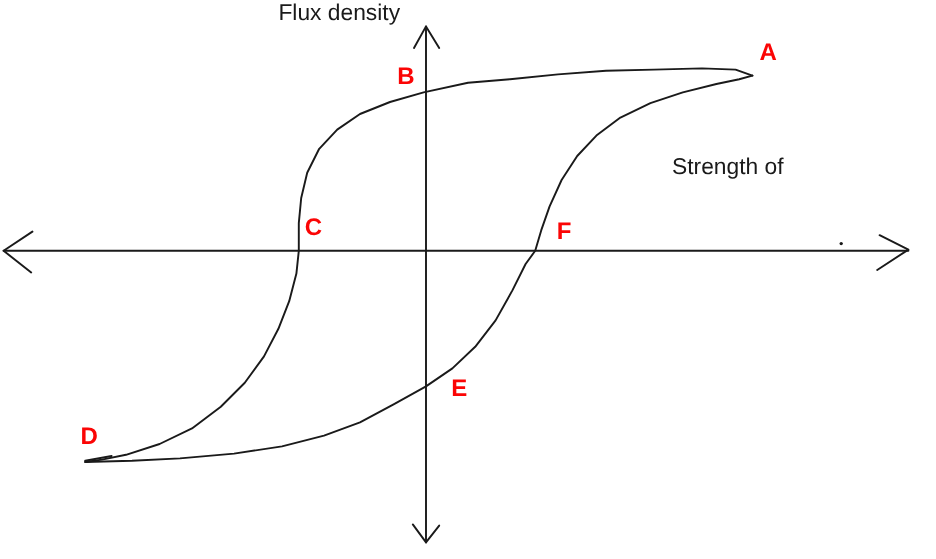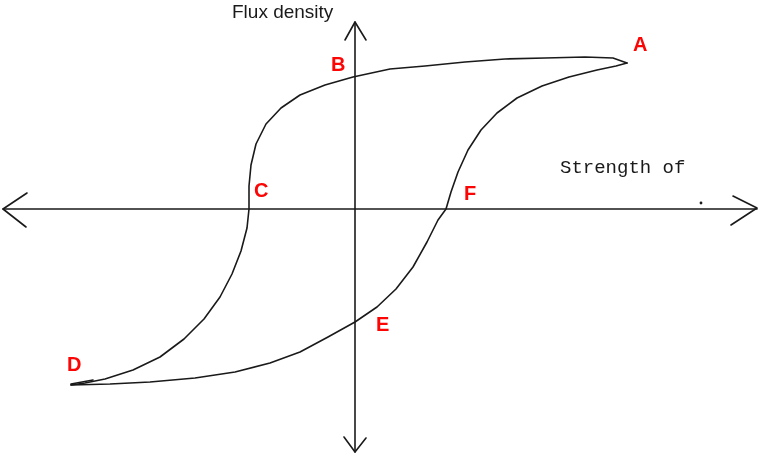--- a/index.html
+++ b/index.html
@@ -38,22 +38,21 @@
     font-size: 19px;
     line-height: 24px;
     white-space: nowrap;
   }
   .y-axis-label {
     left: 232px;
     top: 0px;
   }
   .x-axis-label {
     left: 560px;
-    top: 156px;
-    font-family: Liberation Mono, monospace;
+    top: 128px;
   }
   .point-label {
     position: absolute;
     color: #fb0505;
     font-size: 20px;
     font-weight: bold;
     line-height: 20px;
     white-space: nowrap;
   }
 </style>

